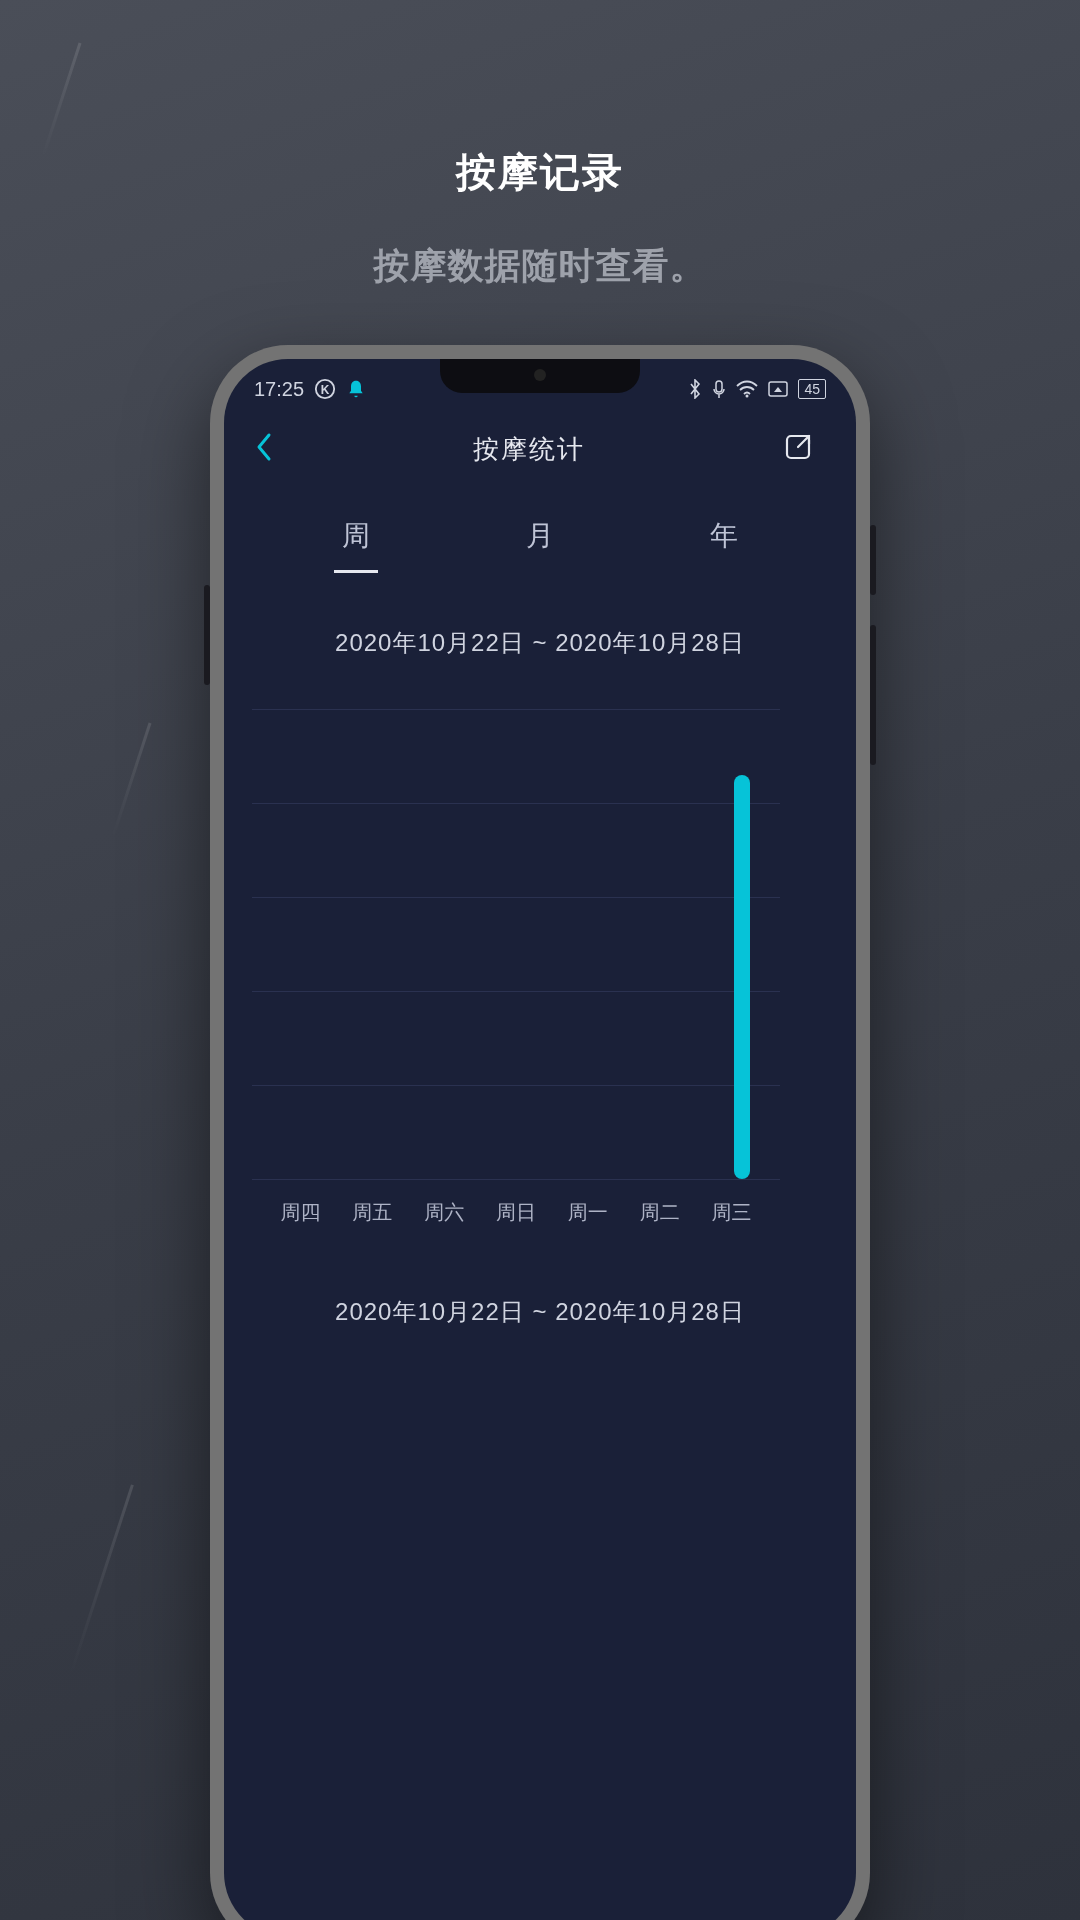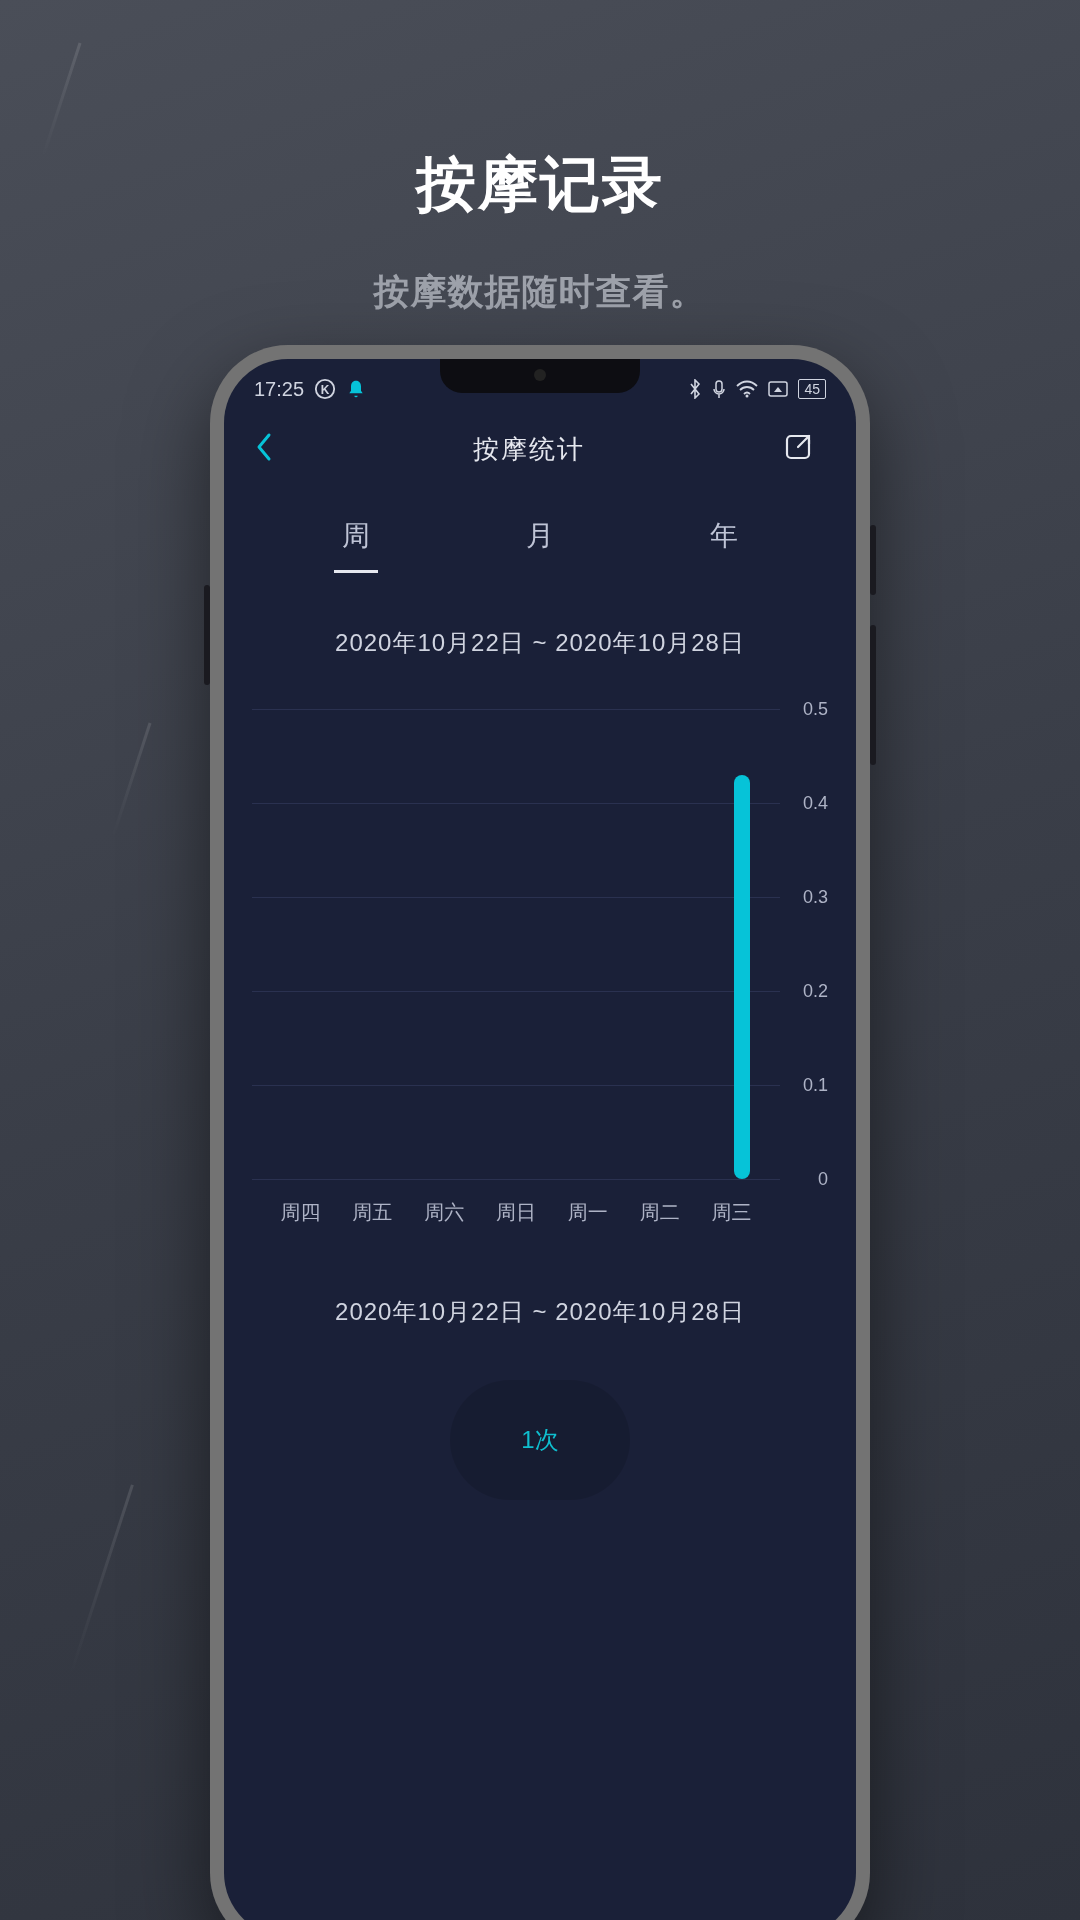--- a/index.html
+++ b/index.html
@@ -13,21 +13,21 @@
   }
   .bg-streak {
     position: absolute;
     width: 3px;
     height: 120px;
     background: linear-gradient(180deg, rgba(255,255,255,0.12) 0%, rgba(255,255,255,0) 100%);
     transform: rotate(18deg);
   }
   .promo-title {
     color: #fff;
-    font-size: 60px;
+    font-size: 40px;
     font-weight: 600;
     text-align: center;
     margin-top: 145px;
     letter-spacing: 2px;
   }
   .promo-sub {
     color: #9ea2ab;
     font-size: 36px;
     text-align: center;
     margin-top: 42px;
@@ -325,28 +325,20 @@
 
     <div class="chart-wrap">
       <div class="chart">
         <div class="grid">
           <div class="grid-line" style="top:0%"></div>
           <div class="grid-line" style="top:20%"></div>
           <div class="grid-line" style="top:40%"></div>
           <div class="grid-line" style="top:60%"></div>
           <div class="grid-line" style="top:80%"></div>
           <div class="grid-line" style="top:100%"></div>
-        </div>
-        <div class="y-labels">
-          <div class="y-label" style="top:0%">0.5</div>
-          <div class="y-label" style="top:20%">0.4</div>
-          <div class="y-label" style="top:40%">0.3</div>
-          <div class="y-label" style="top:60%">0.2</div>
-          <div class="y-label" style="top:80%">0.1</div>
-          <div class="y-label" style="top:100%">0</div>
         </div>
         <div class="bars" id="bars">
             <div class="bar-slot"></div>
             <div class="bar-slot"></div>
             <div class="bar-slot"></div>
             <div class="bar-slot"></div>
             <div class="bar-slot"></div>
             <div class="bar-slot"></div>
             <div class="bar-slot">
               <div class="bar" style="height: 86%; background: rgb(6, 195, 216);"></div>
@@ -360,19 +352,16 @@
           <div class="x-label">周日</div>
           <div class="x-label">周一</div>
           <div class="x-label">周二</div>
           <div class="x-label">周三</div>
         </div>
     </div>
 
     <div class="date-range-2">2020年10月22日 ~ 2020年10月28日</div>
 
     <div class="summary">
-      <div class="summary-pill">
-        <span>1次</span>
-      </div>
     </div>
 
   </div>
 </div>
 
 </body></html>

